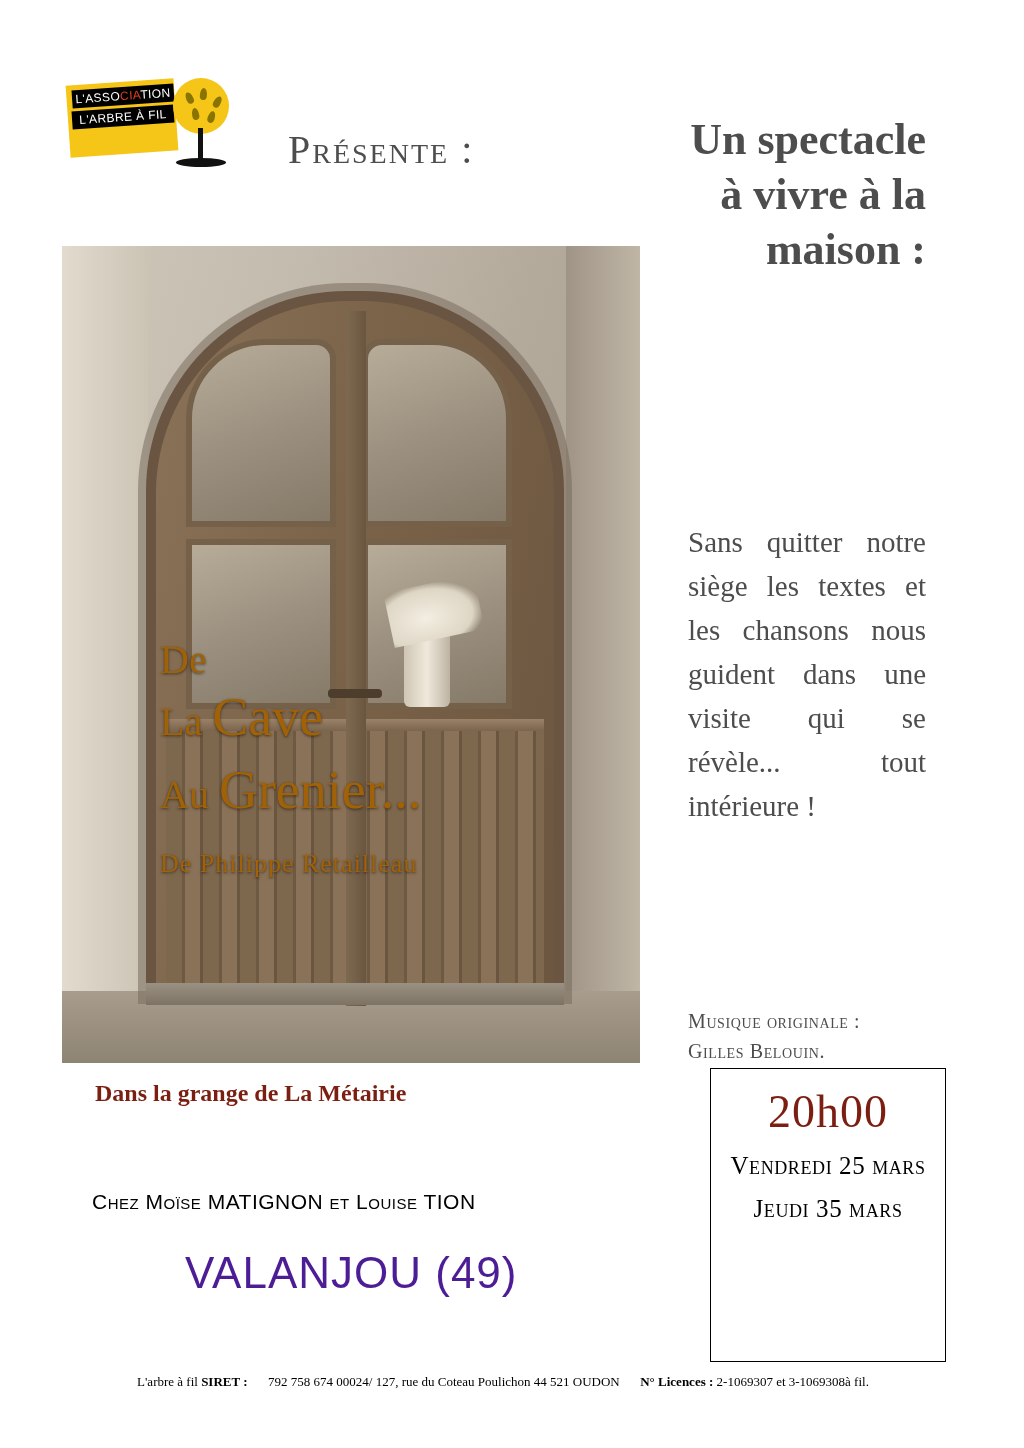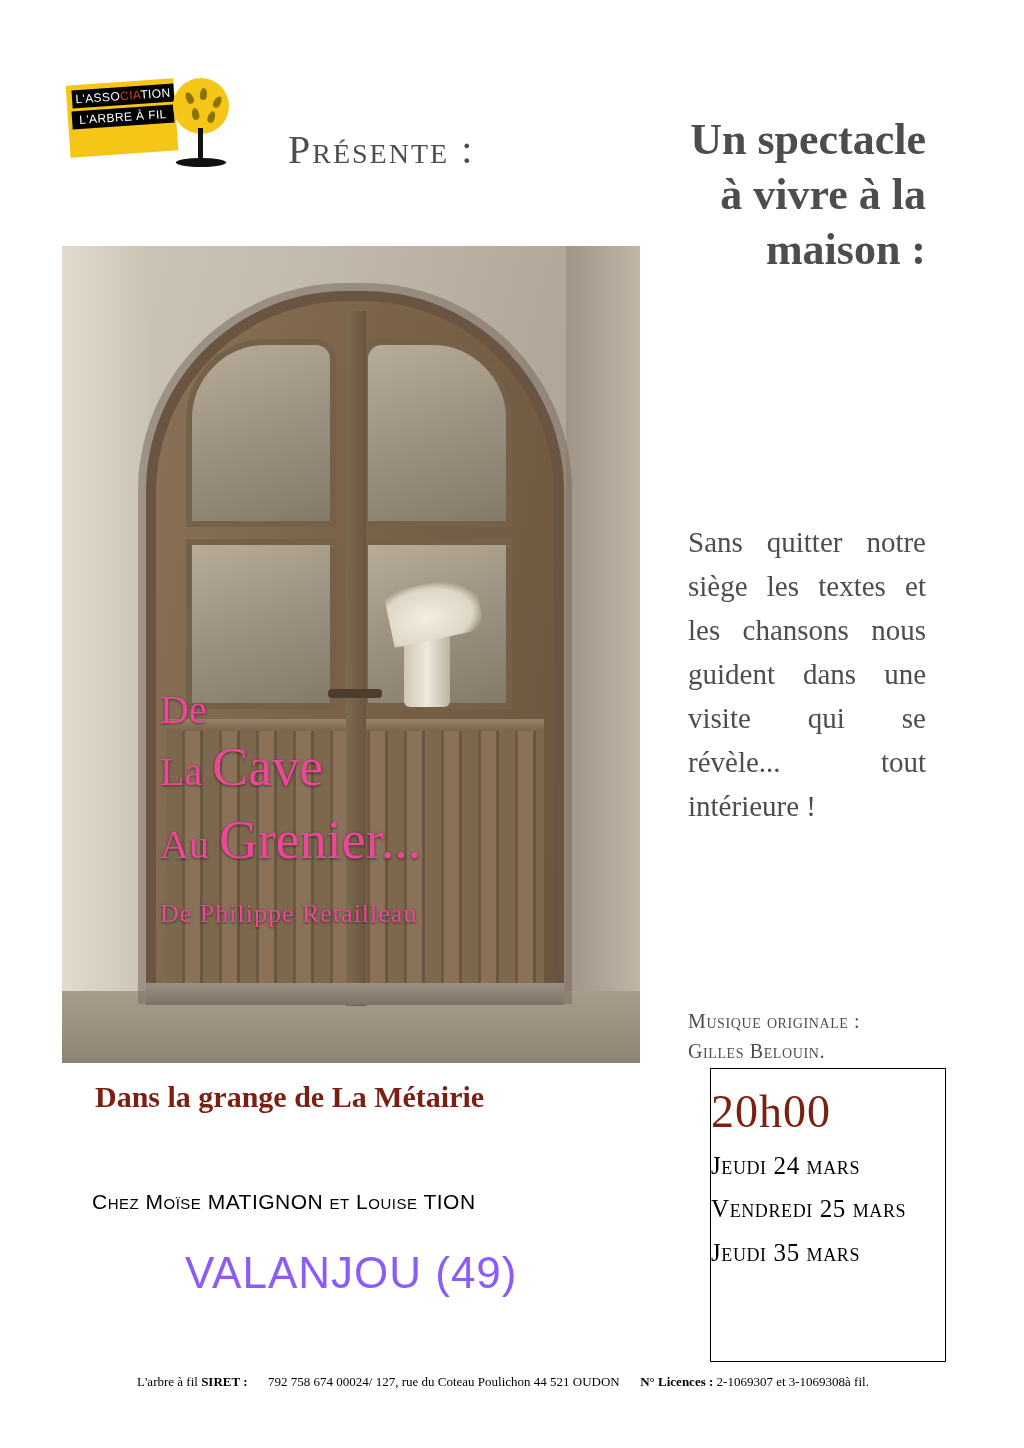--- a/index.html
+++ b/index.html
@@ -240,23 +240,23 @@
     bottom: 58px;
     width: 418px;
     height: 22px;
     background: linear-gradient(180deg,#9b9182,#7d7365);
   }
 
   
   #title-block {
     position: absolute;
     left: 160px;
-    top: 689px;
+    top: 639px;
     width: 400px;
-    color: #ec4899;
+    color: #a16207;
     text-shadow: 0 1px 3px rgba(0,0,0,0.55);
   }
   #title-block .t-de {
     font-family: "Liberation Serif", serif;
     font-size: 40px;
     line-height: 1.05;
   }
   #title-block .t-cave {
     font-family: "Liberation Serif", serif;
     font-size: 40px;
@@ -280,21 +280,21 @@
   }
 
   
   #grange {
     position: absolute;
     left: 95px;
     top: 1080px;
     width: 530px;
     font-family: "Liberation Serif", serif;
     font-weight: bold;
-    font-size: 30px;
+    font-size: 24px;
     color: #7b1f12;
     white-space: nowrap;
   }
   #chez {
     position: absolute;
     left: 92px;
     top: 1190px;
     width: 540px;
     font-family: "Liberation Sans", sans-serif;
     font-size: 21px;
@@ -303,21 +303,21 @@
     color: #000;
     white-space: nowrap;
   }
   #ville {
     position: absolute;
     left: 185px;
     top: 1248px;
     font-family: "Liberation Sans", sans-serif;
     font-size: 44px;
     letter-spacing: 1px;
-    color: #8b5cf6;
+    color: #4c1d95;
     white-space: nowrap;
   }
 
   
   #headline {
     position: absolute;
     right: 98px;
     top: 112px;
     width: 260px;
     text-align: right;
@@ -353,21 +353,21 @@
 
   
   #dates-box {
     position: absolute;
     left: 710px;
     top: 1068px;
     width: 236px;
     height: 294px;
     border: 1px solid #000;
     box-sizing: border-box;
-    text-align: left;
+    text-align: center;
   }
   #dates-box .hour {
     margin-top: 16px;
     font-family: "Liberation Serif", serif;
     font-size: 46px;
     color: #7b1f12;
     letter-spacing: 1px;
   }
   #dates-box .dline {
     margin-top: 12px;
@@ -454,21 +454,20 @@
 
 <div id="headline">Un spectacle à vivre à la maison :</div>
 <div id="blurb">Sans quitter notre siège les textes et les chansons nous guident dans une visite qui se révèle... tout intérieure !</div>
 <div id="musique">
   <span>Musique originale :</span><br>
   <span>Gilles Belouin.</span>
 </div>
 
 <div id="dates-box">
   <div class="hour">20h00</div>
-  <div class="dline">Jeudi 24 mars</div>
   <div class="dline">Vendredi 25 mars</div>
   <div class="dline">Jeudi 35 mars</div>
 </div>
 
 <div id="footer">
   <span>L'arbre  à fil</span>
   <span class="b">SIRET :</span>
   <span class="sp"></span>
   <span>792 758 674 00024/ 127, rue du Coteau Poulichon  44 521 OUDON</span>
   <span class="sp"></span>

